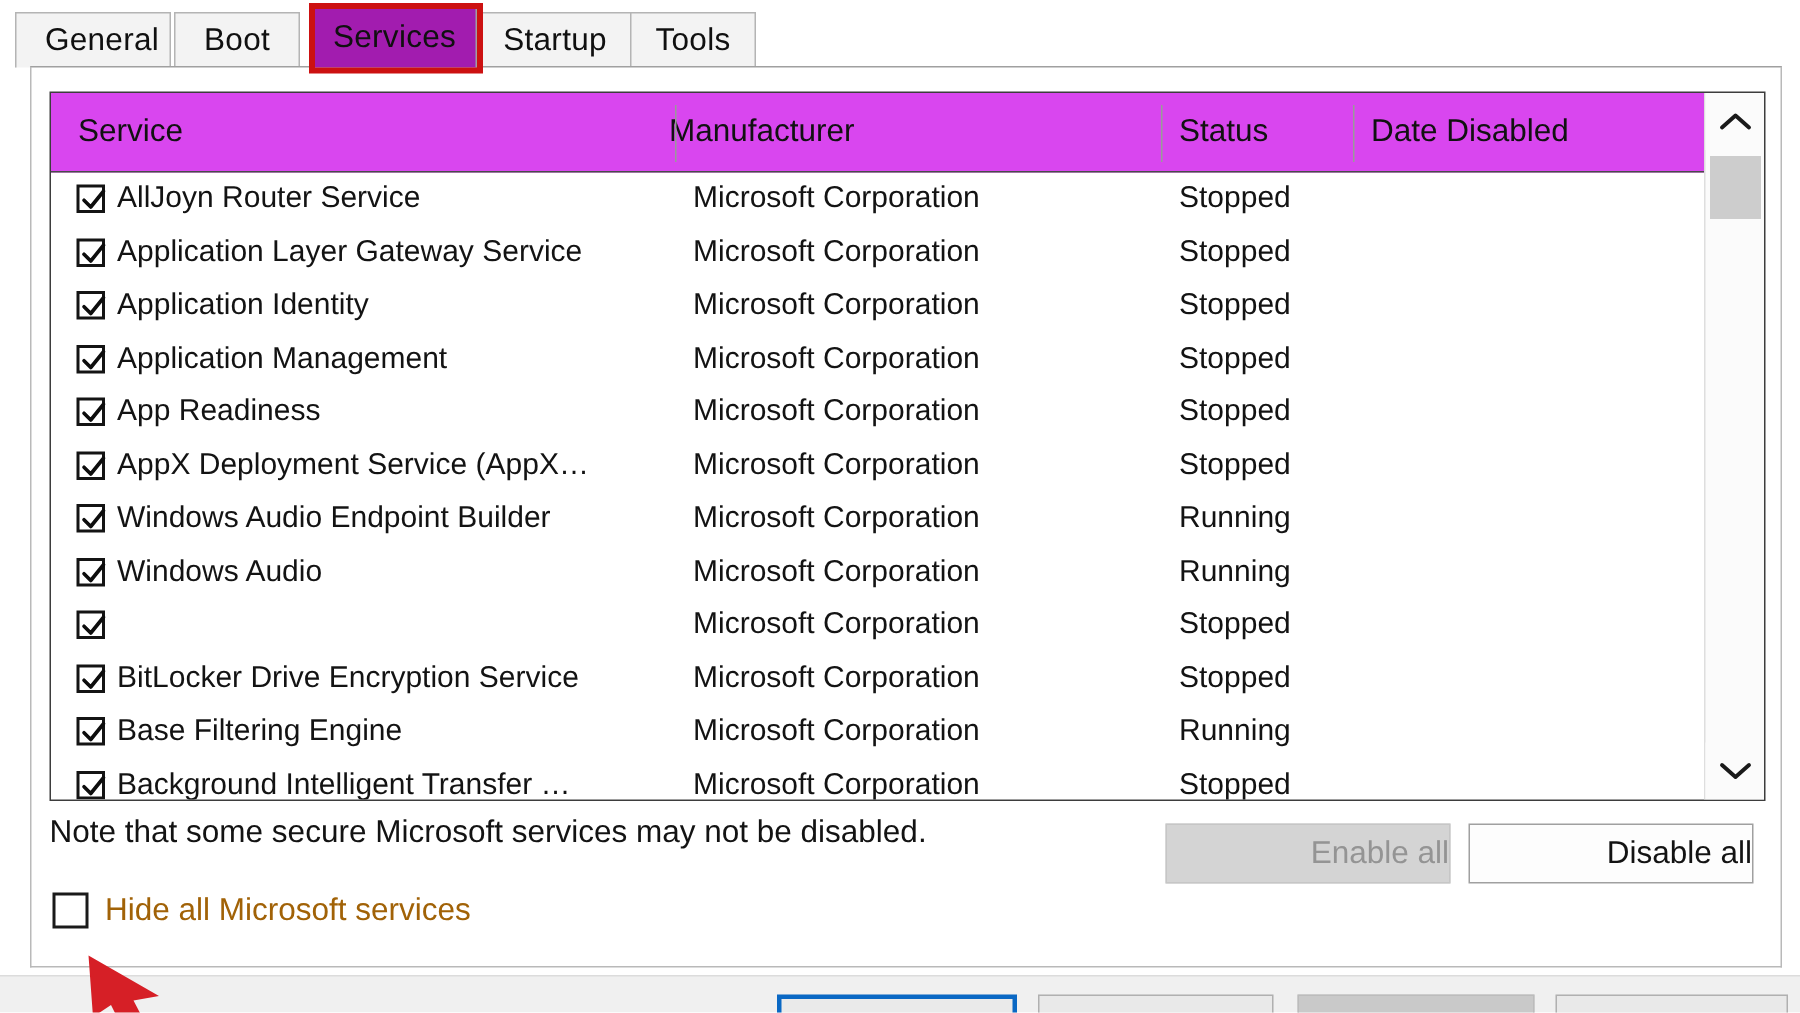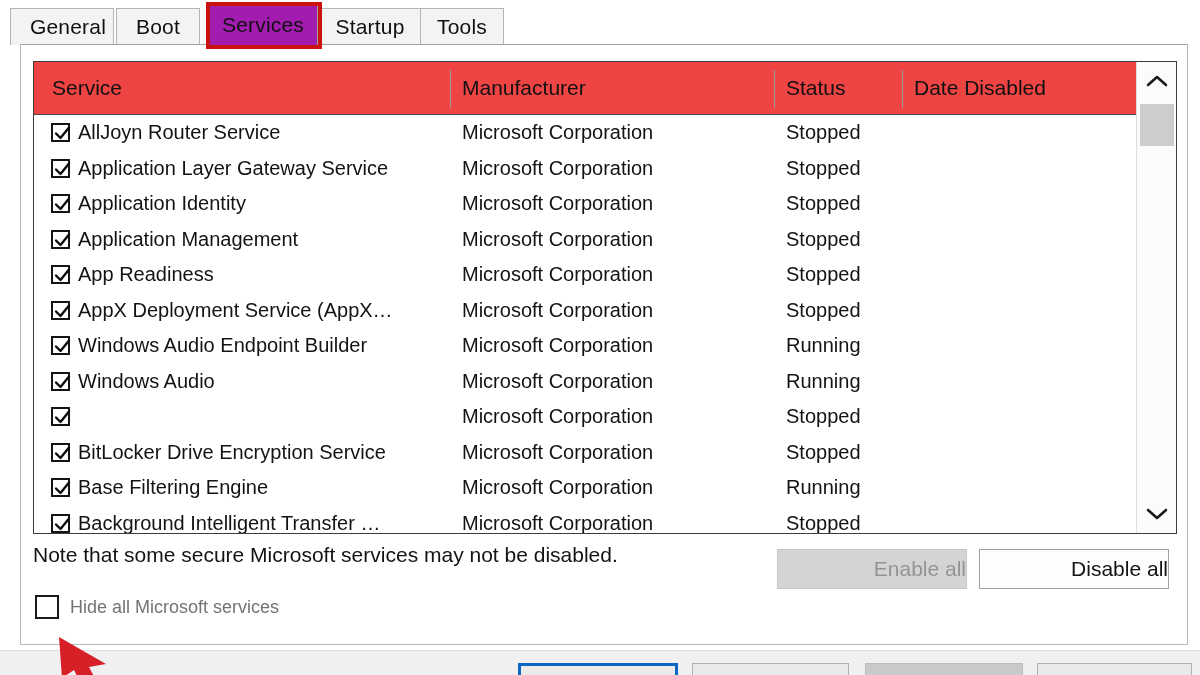--- a/index.html
+++ b/index.html
@@ -81,41 +81,41 @@
     width: 1144px; height: 473px;
     border: 1px solid #3d3d3d;
     background: #ffffff;
     overflow: hidden;
   }
 
   #list-header {
     position: relative;
     height: 53px;
     border-bottom: 1px solid #4a4a4a;
-    background: #ef4444;
+    background: #d946ef;
   }
   .hcell {
     position: absolute;
     top: 0;
     height: 52px;
     display: flex;
     align-items: center;
     font-size: 21px;
     color: #111111;
   }
   .hdiv {
     position: absolute;
     top: 8px;
     width: 1px;
     height: 38px;
     background: #9a9a9a;
   }
 
   #hc-service { left: 18px; }
-  #hc-manu    { left: 428px; }
+  #hc-manu    { left: 412px; }
   #hc-status  { left: 752px; }
   #hc-date    { left: 880px; }
 
   #hd-1 { left: 416px; }
   #hd-2 { left: 740px; }
   #hd-3 { left: 868px; }
 
   #rows {
     position: relative;
     height: 419px;
@@ -185,21 +185,21 @@
     left: 14px; top: 550px;
     display: flex;
     align-items: center;
     gap: 11px;
   }
   #hide-ms-box {
     width: 24px; height: 24px;
     border: 2px solid #1a1a1a;
     background: #ffffff;
   }
-  #hide-ms-label { font-size: 18px; color: #737373; }
+  #hide-ms-label { font-size: 21px; color: #a16207; }
 
   
   .btn {
     position: absolute;
     height: 40px;
     display: flex;
     align-items: center;
     justify-content: flex-end;
     font-size: 21px;
   }

